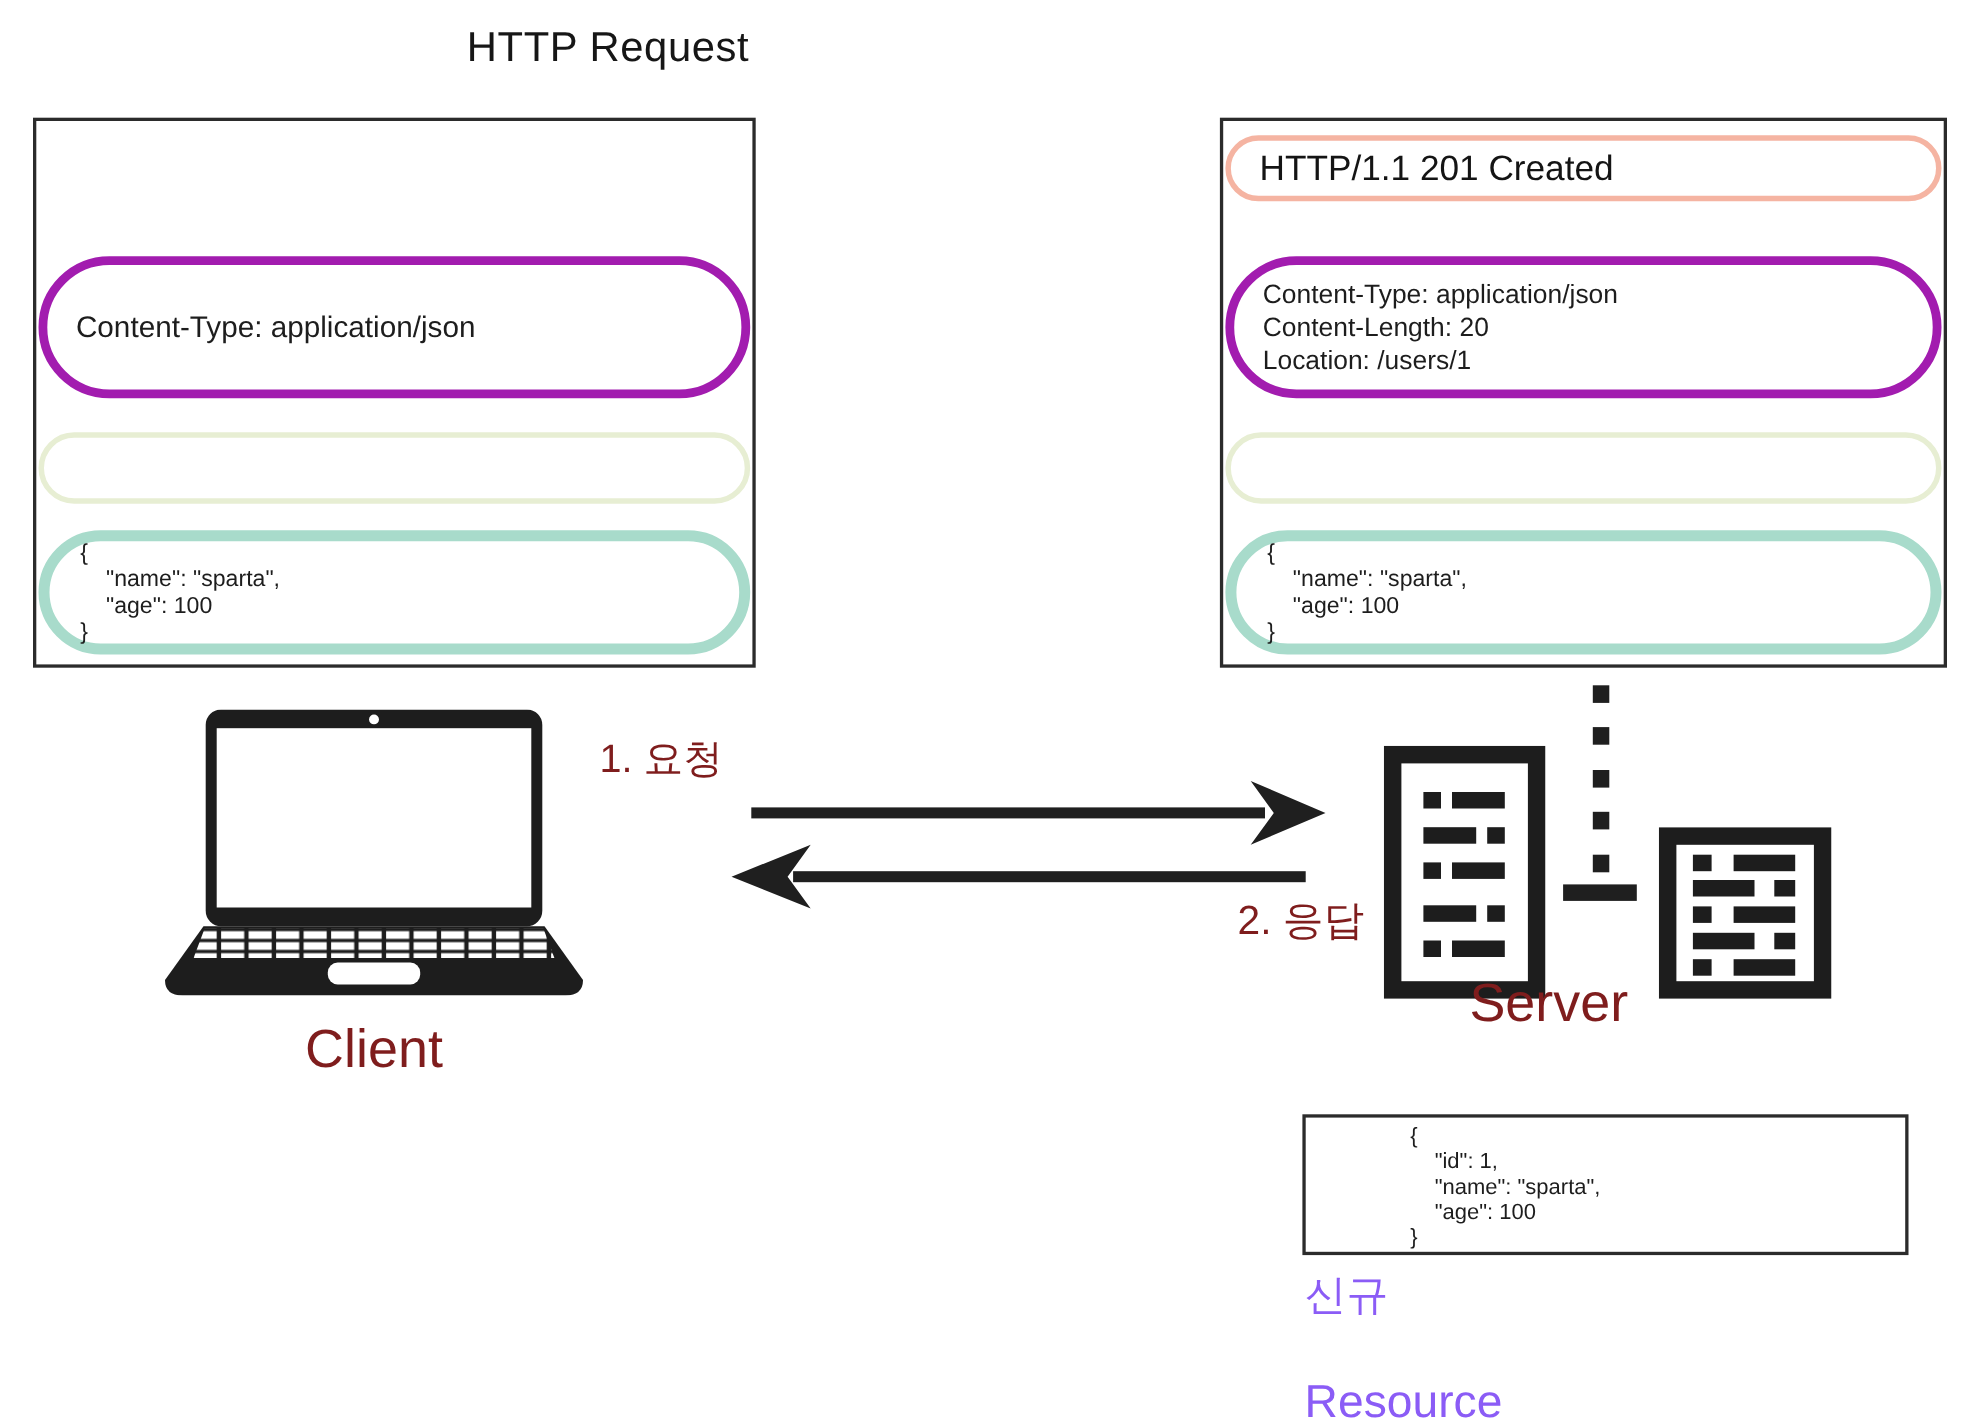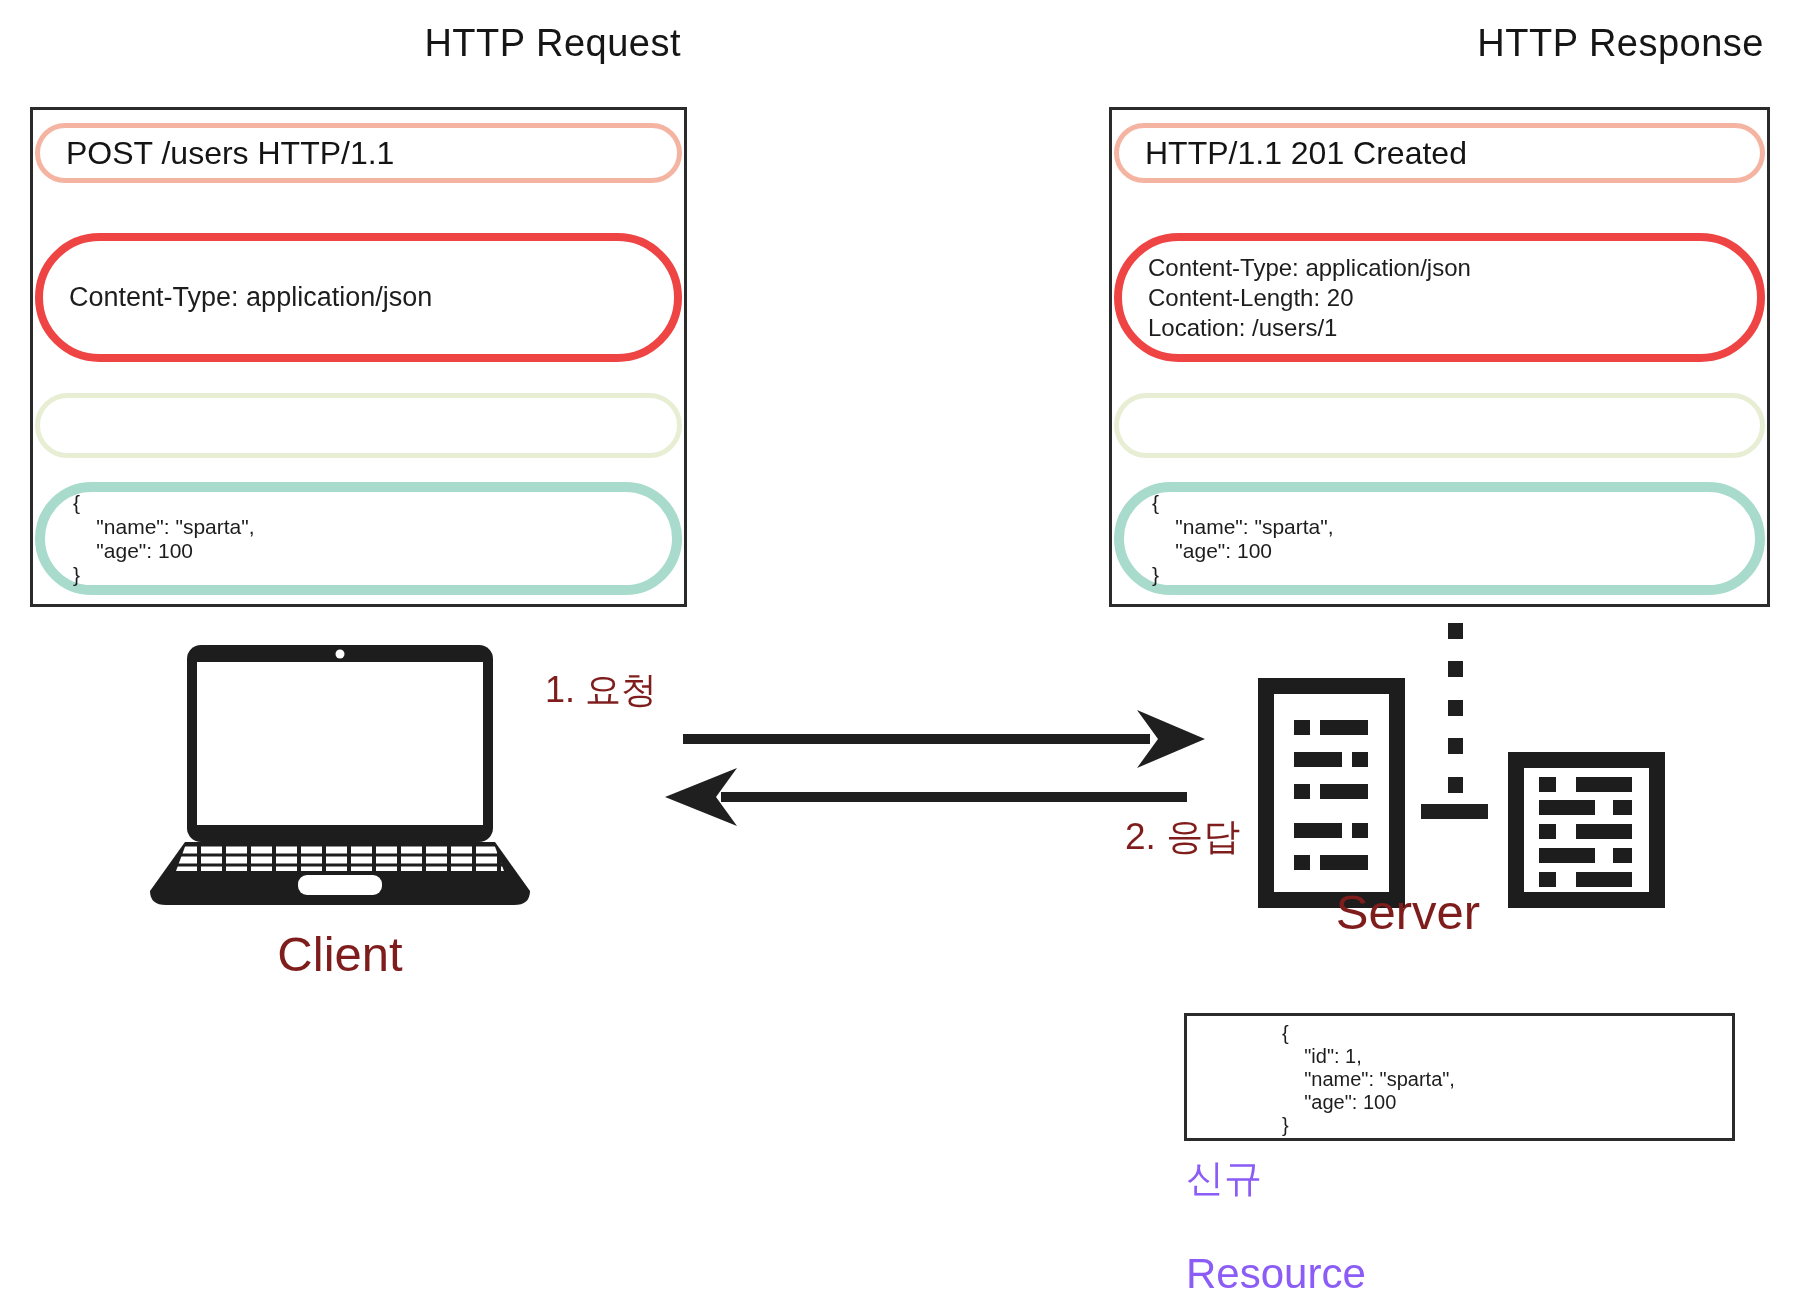--- a/index.html
+++ b/index.html
@@ -14,21 +14,21 @@
   }
   .panel{
     position:absolute;top:107px;width:651px;height:494px;border:3px solid #2b2b2b;background:#fff;
   }
   .pill{
     position:absolute;left:2px;right:2px;box-sizing:border-box;background:#fff;
     display:flex;flex-direction:column;justify-content:center;
   }
   .pill-start{top:13px;height:60px;border:5px solid #f5b4a2;border-radius:34px;
     font-size:32px;padding-left:26px;color:#141414;}
-  .pill-headers{top:123px;height:129px;border:8px solid #ef4444;border-radius:68px;padding-left:26px;}
+  .pill-headers{top:123px;height:129px;border:8px solid #a21caf;border-radius:68px;padding-left:26px;}
   .pill-headers.single{font-size:27px;}
   .pill-headers.multi{font-size:24px;}
   .pill-headers.multi .json-line{line-height:30px;}
   .pill-blank{top:283px;height:65px;border:5px solid #e7eed3;border-radius:36px;}
   .pill-body{top:372px;height:113px;border:10px solid #a8dbcb;border-radius:58px;
     font-size:21px;padding-left:28px;}
   .pill-body .json-line{line-height:24px;}
   .json-line{white-space:pre;}
   .flow-label{position:absolute;font-weight:500;color:#7f1d1d;}
   .big-label{position:absolute;text-align:center;font-size:49px;font-weight:500;color:#7f1d1d;}
@@ -44,26 +44,22 @@
   .resource-caption .line1{font-size:38px;line-height:46px;}
   .resource-caption .line2{font-size:42px;line-height:50px;margin-top:48px;}
   svg{display:block;}
 </style>
 </head>
 <body>
 
 <div id="canvas">
 
   <div class="panel-title" style="left:30px;width:651px;">HTTP Request</div>
-  <div class="panel-title" style="left:1109px;width:655px;">HTTP Response</div>
 
   <div class="panel" style="left:30px;">
-    <div class="pill pill-start">
-      <div>POST /users HTTP/1.1</div>
-    </div>
     <div class="pill pill-headers single">
         <div class="json-line">Content-Type: application/json</div>
       </div>
     <div class="pill pill-blank"></div>
     <div class="pill pill-body">
         <div class="json-line">{</div>
         <div class="json-line">    "name": "sparta",</div>
         <div class="json-line">    "age": 100</div>
         <div class="json-line">}</div>
       </div>

